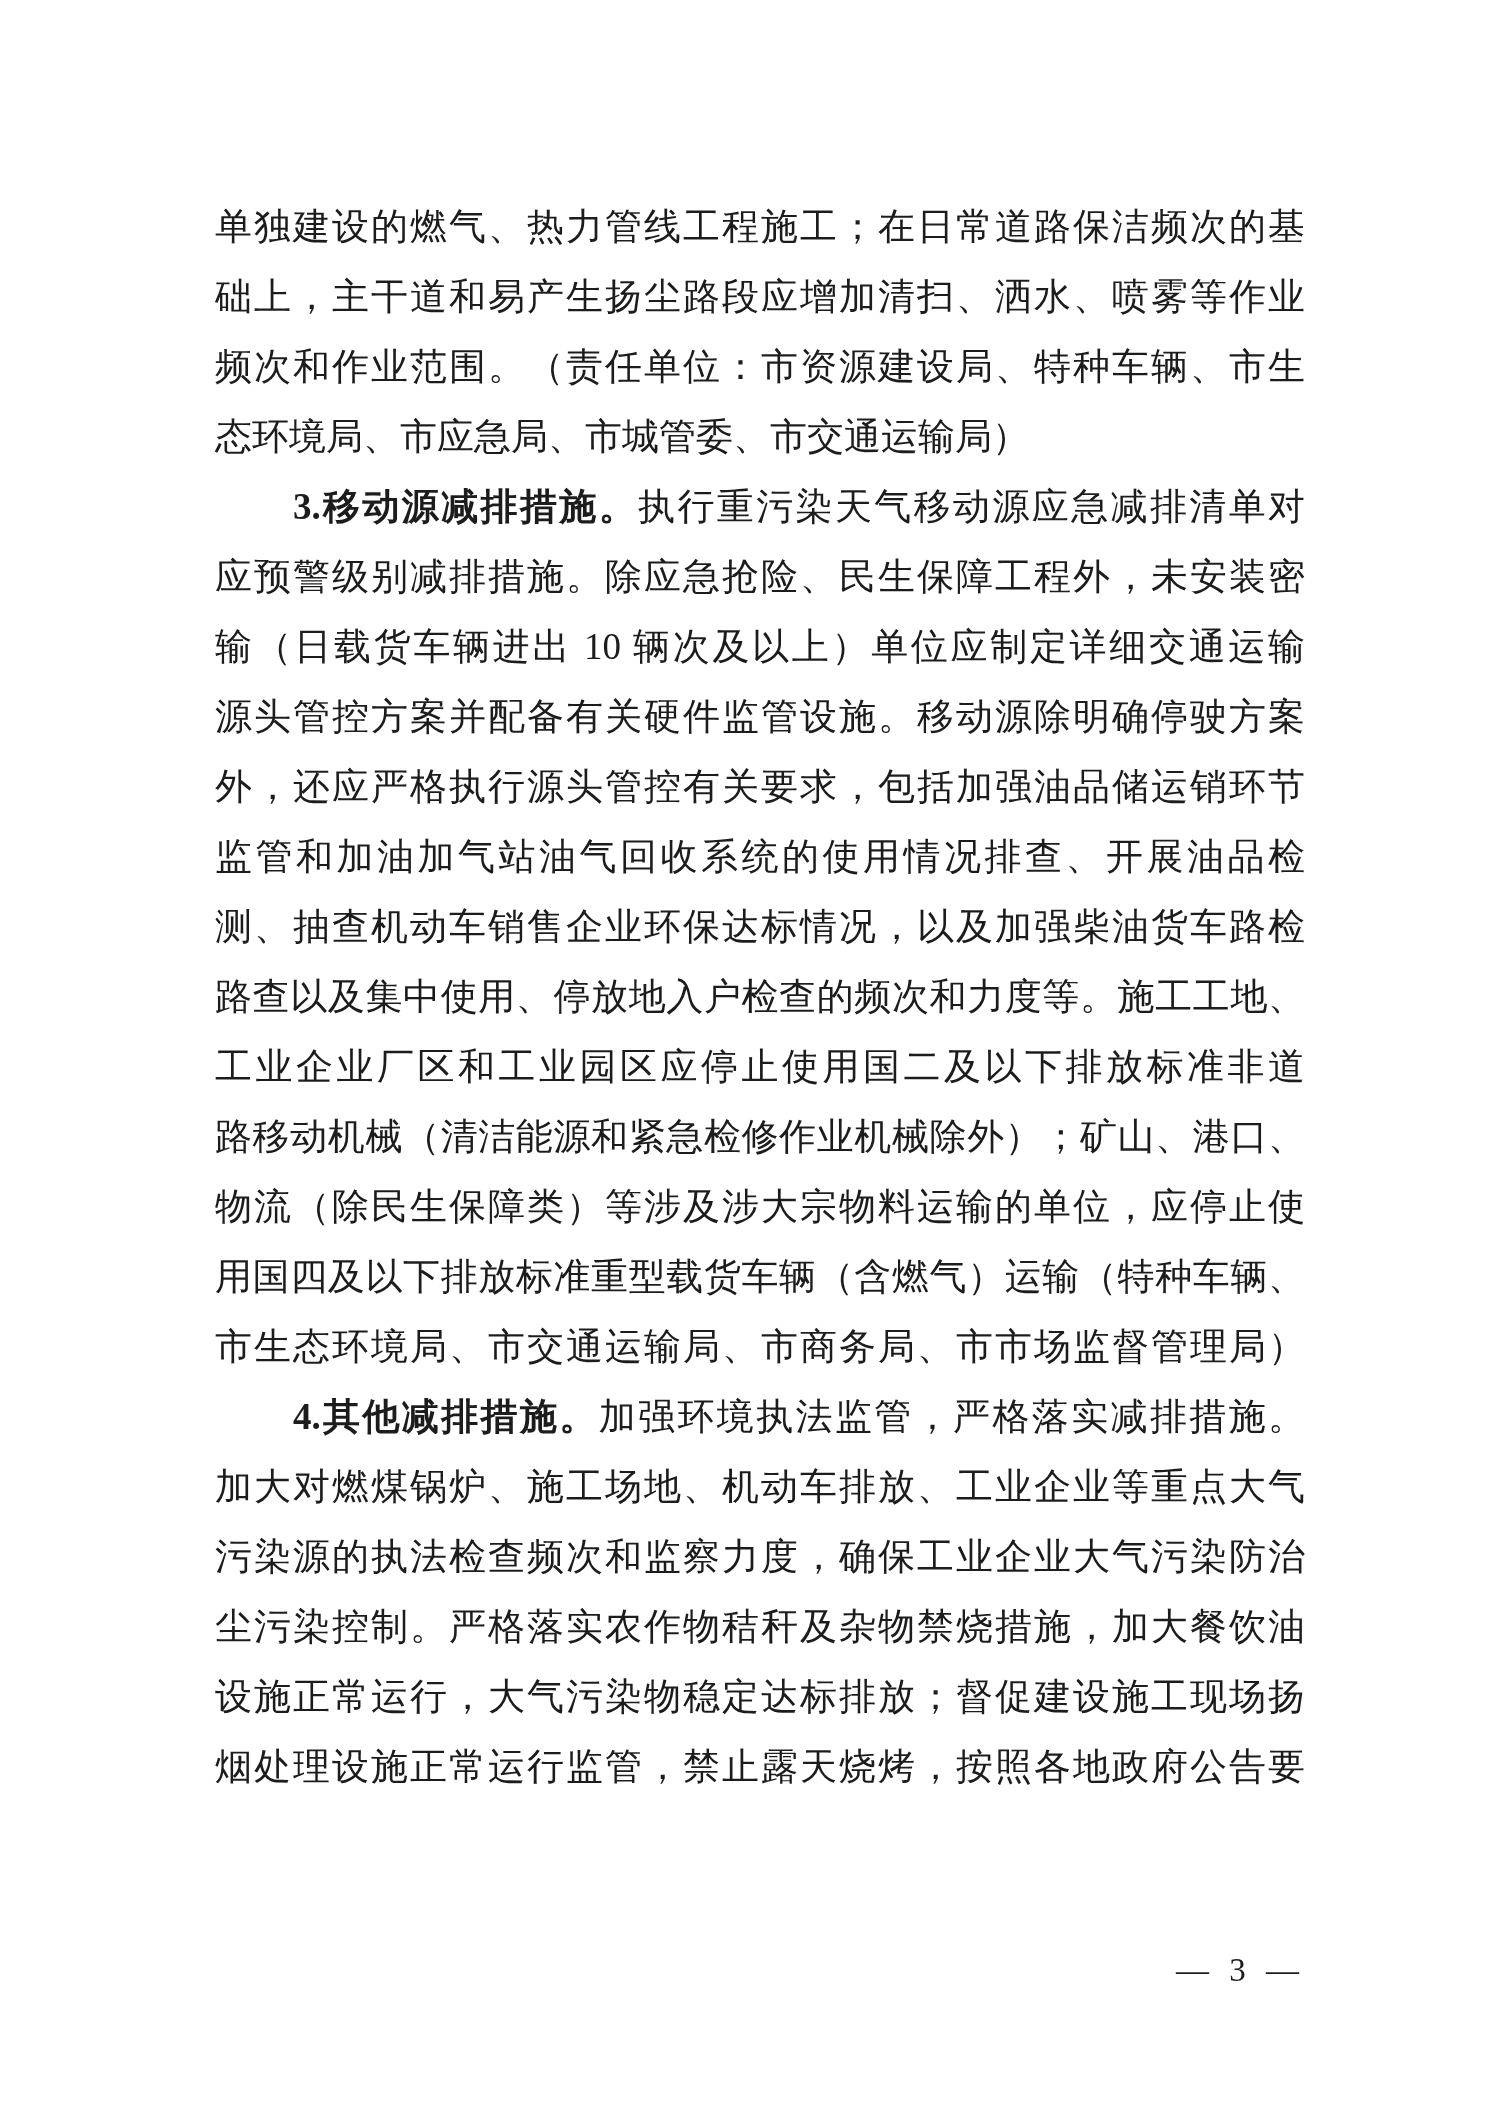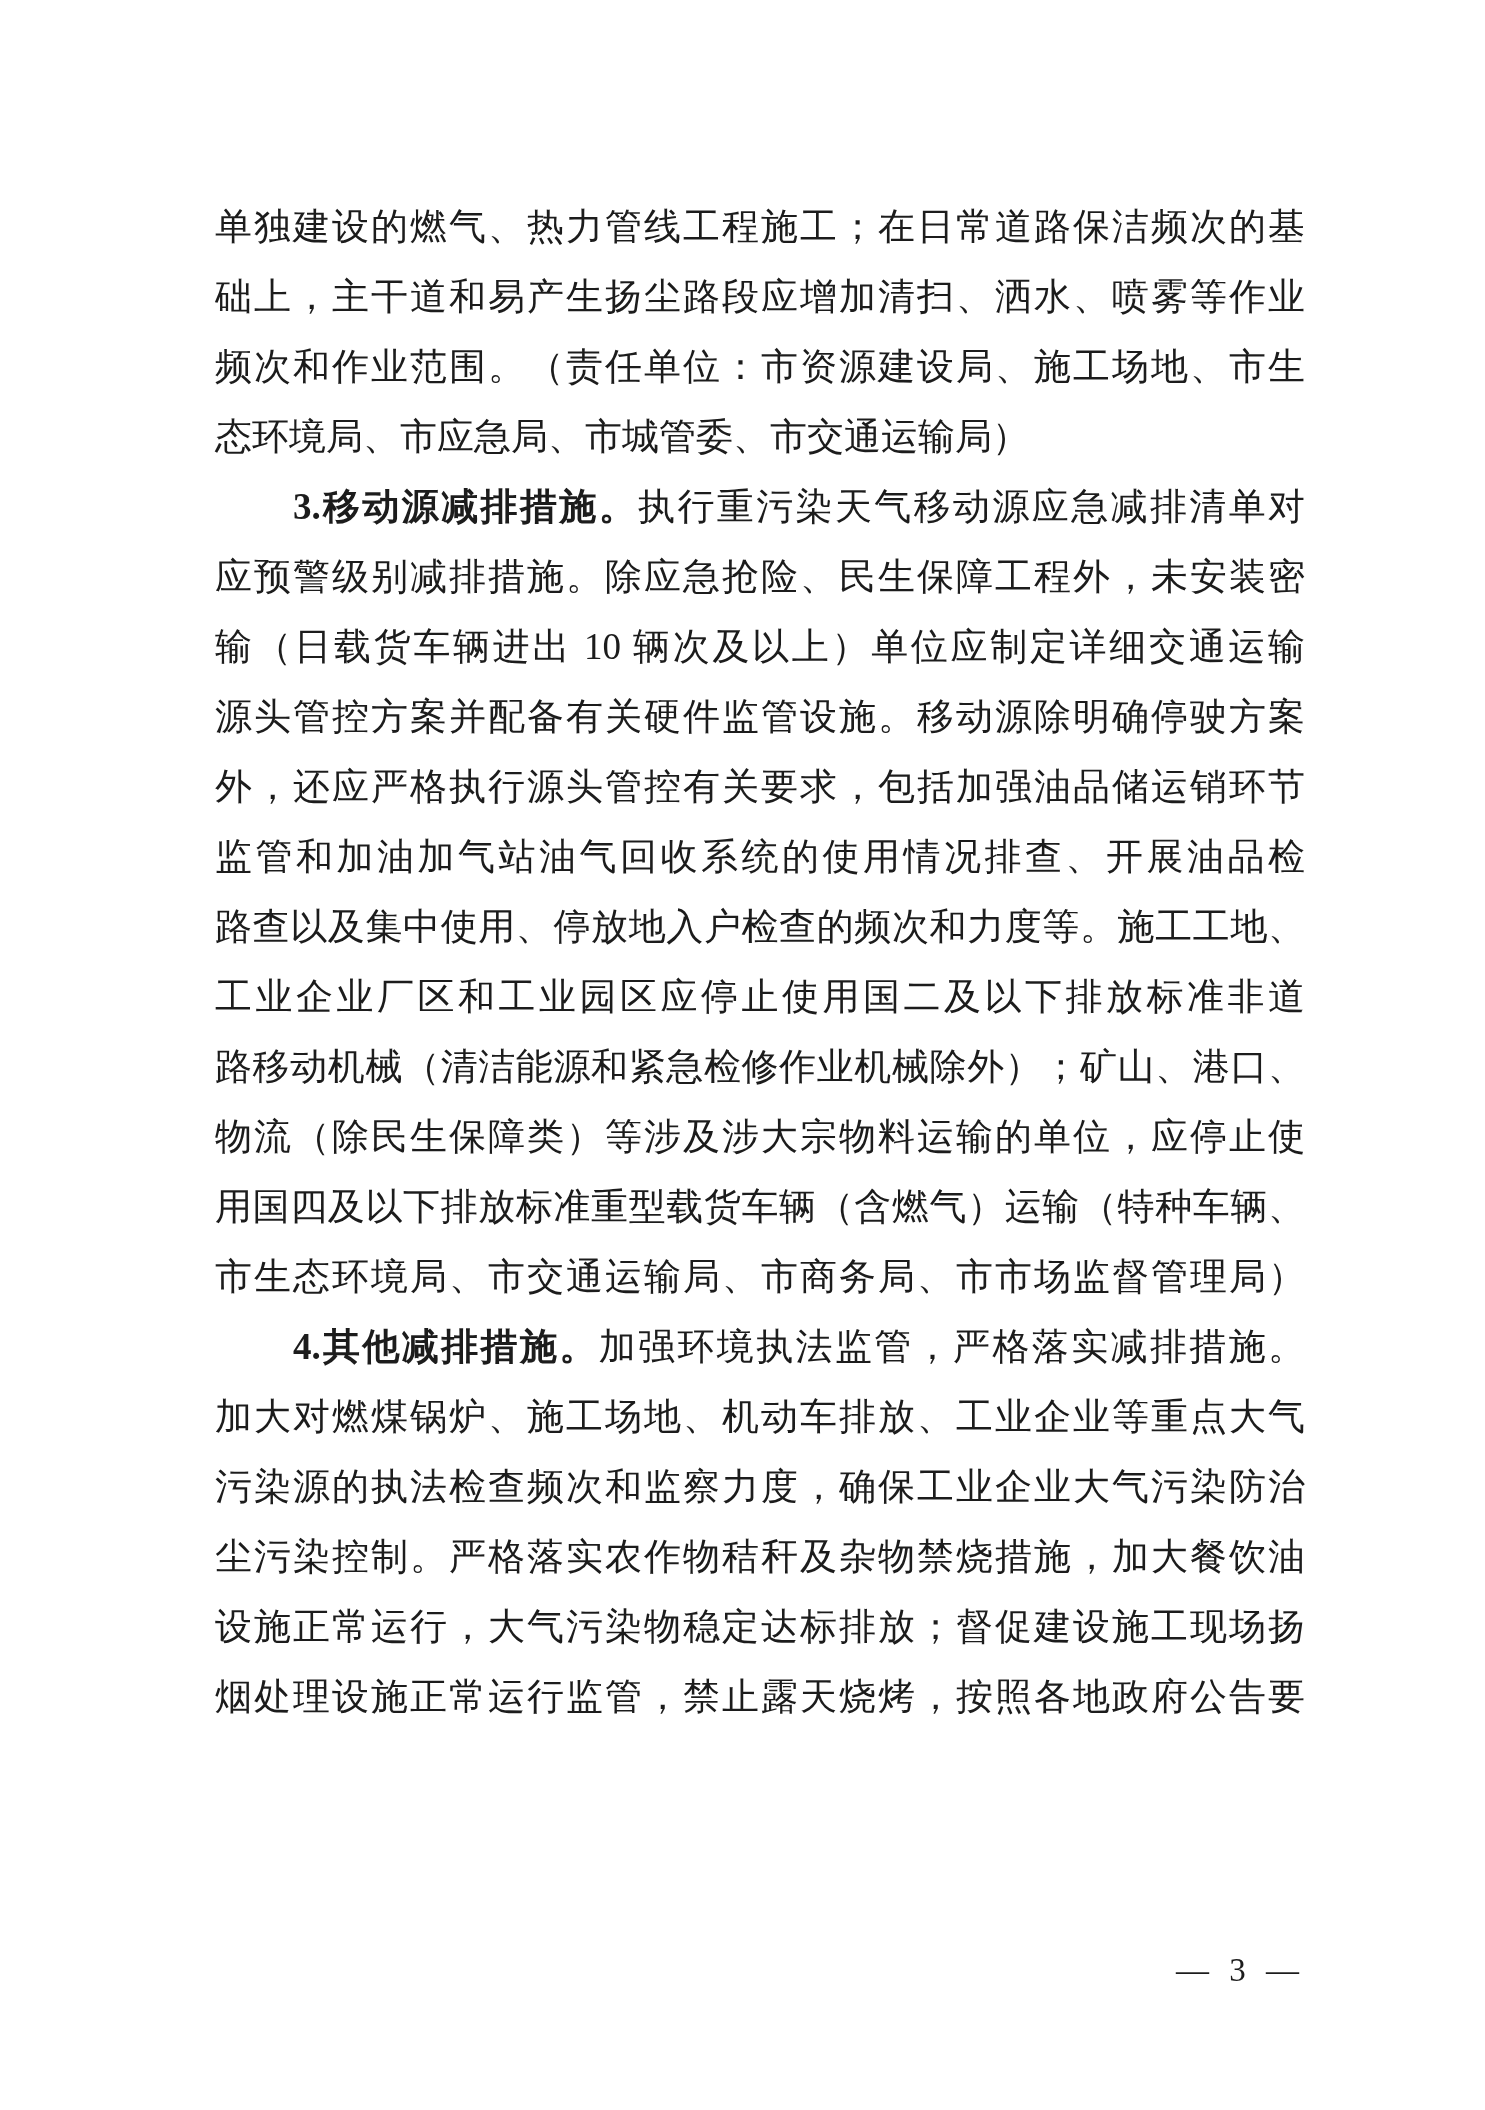--- a/index.html
+++ b/index.html
@@ -55,30 +55,31 @@
   }
 </style>
 </head>
 <body>
 
 <div class="page">
   <div class="text-block">
 
     <div class="line">单独建设的燃气、热力管线工程施工；在日常道路保洁频次的基</div>
     <div class="line">础上，主干道和易产生扬尘路段应增加清扫、洒水、喷雾等作业</div>
-    <div class="line">频次和作业范围。（责任单位：市资源建设局、施工场地、市生</div>
+    <div class="line">频次和作业范围。（责任单位：市资源建设局、特种车辆、市生</div>
     <div class="line para-end">态环境局、市应急局、市城管委、市交通运输局）</div>
 
     <div class="line para-start"><span class="heading-bold">3.移动源减排措施。</span><span>执行重污染天气移动源应急减排清单对</span></div>
 
     <div class="line">应预警级别减排措施。除应急抢险、民生保障工程外，未安装密</div>
     <div class="line">输（日载货车辆进出 10 辆次及以上）单位应制定详细交通运输</div>
     <div class="line">源头管控方案并配备有关硬件监管设施。移动源除明确停驶方案</div>
     <div class="line">外，还应严格执行源头管控有关要求，包括加强油品储运销环节</div>
     <div class="line">监管和加油加气站油气回收系统的使用情况排查、开展油品检</div>
+    <div class="line">测、抽查机动车销售企业环保达标情况，以及加强柴油货车路检</div>
     <div class="line">路查以及集中使用、停放地入户检查的频次和力度等。施工工地、</div>
     <div class="line">工业企业厂区和工业园区应停止使用国二及以下排放标准非道</div>
     <div class="line">路移动机械（清洁能源和紧急检修作业机械除外）；矿山、港口、</div>
     <div class="line">物流（除民生保障类）等涉及涉大宗物料运输的单位，应停止使</div>
     <div class="line">用国四及以下排放标准重型载货车辆（含燃气）运输（特种车辆、</div>
     <div class="line">市生态环境局、市交通运输局、市商务局、市市场监督管理局）</div>
 
     <div class="line para-start"><span class="heading-bold">4.其他减排措施。</span><span>加强环境执法监管，严格落实减排措施。</span></div>
 
     <div class="line">加大对燃煤锅炉、施工场地、机动车排放、工业企业等重点大气</div>

